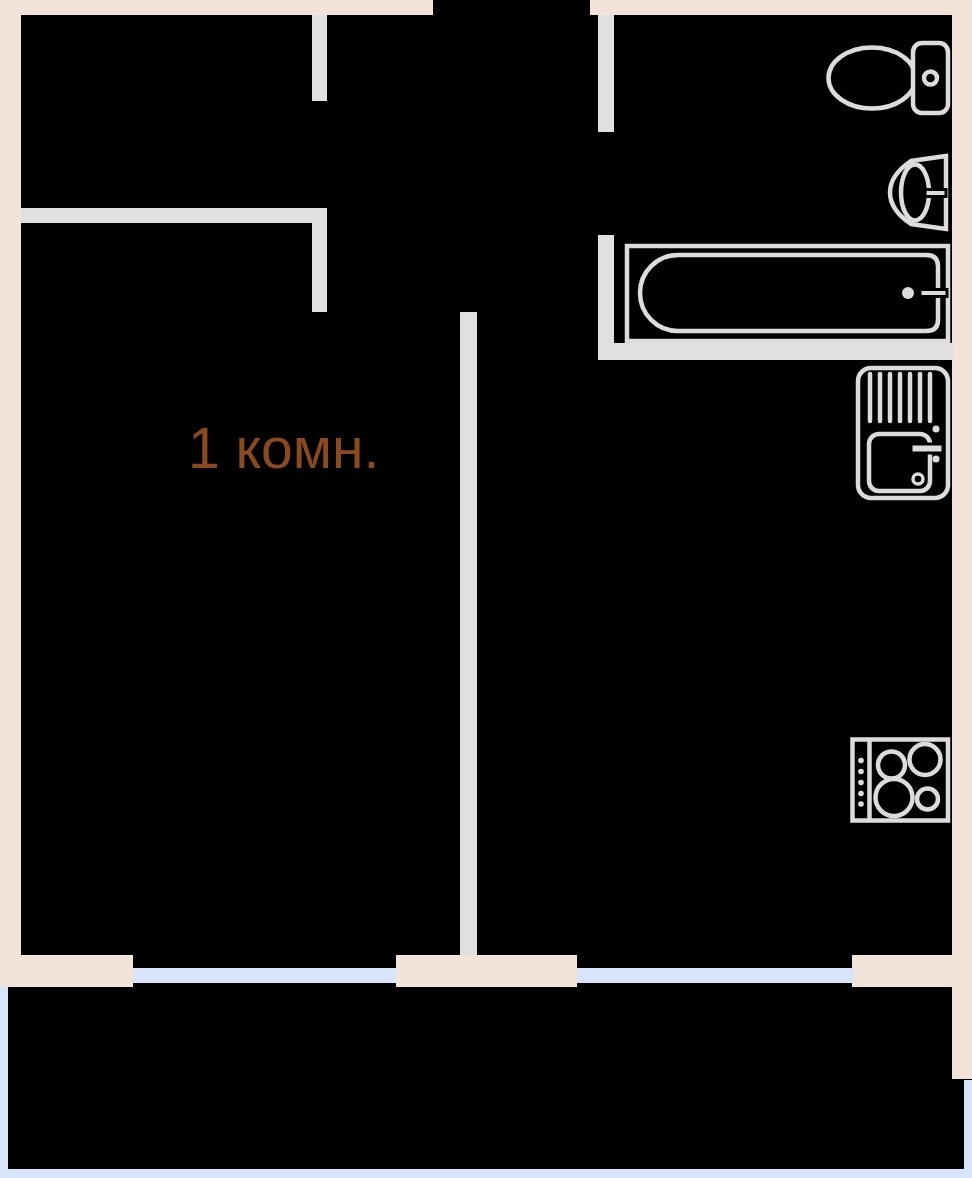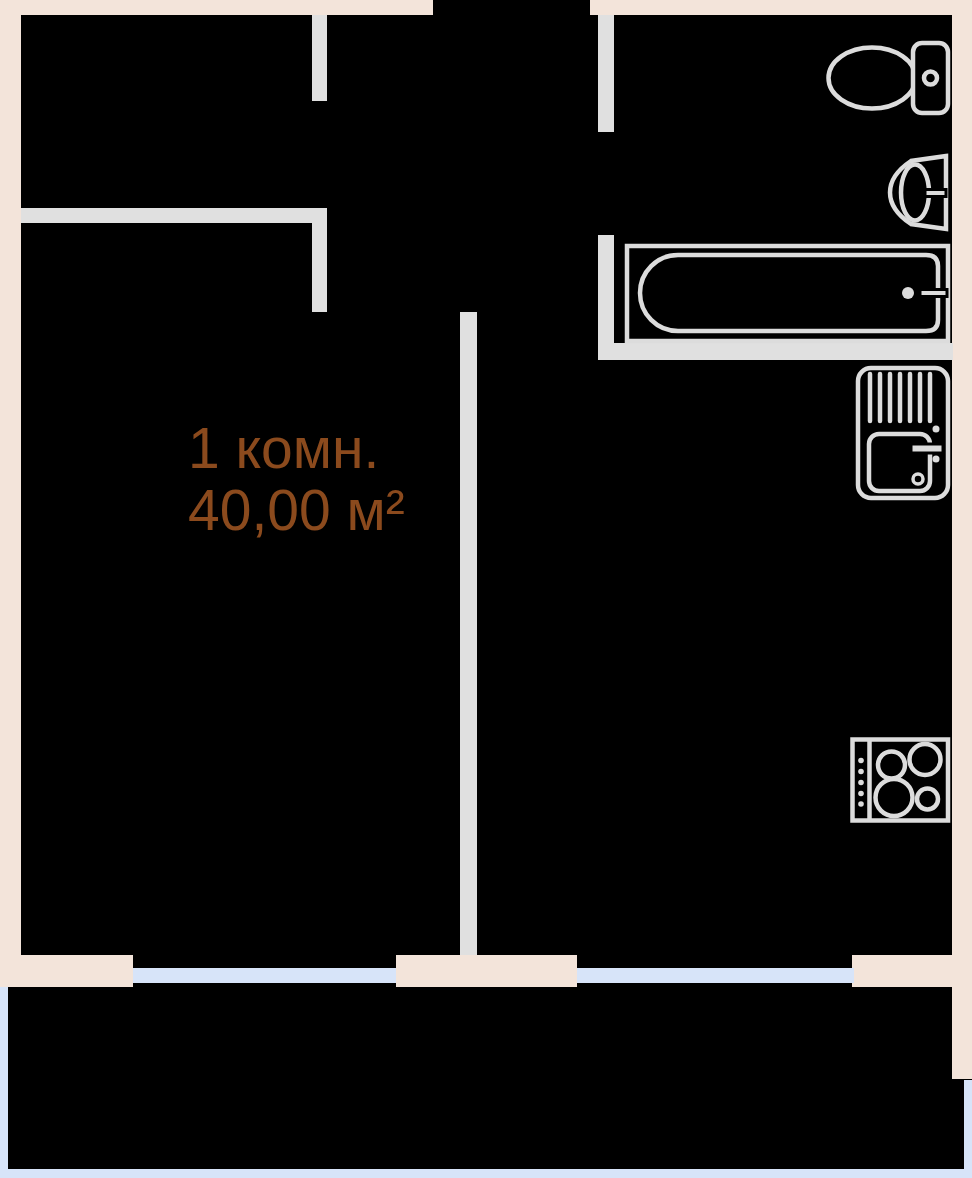--- a/index.html
+++ b/index.html
@@ -95,16 +95,15 @@
       <circle class="fill" cx="861" cy="804" r="2.8"></circle>
       <circle cx="891.5" cy="765" r="13.5"></circle>
       <circle cx="925" cy="759.5" r="15.5"></circle>
       <circle cx="894" cy="797.5" r="18.5"></circle>
       <circle cx="927.5" cy="799" r="10.5"></circle>
     </g>
   </svg>
 
   <div class="label">
     <div>1 комн.</div>
-    <div>40,00 м²</div>
   </div>
 
 </div>
 
 </body></html>

